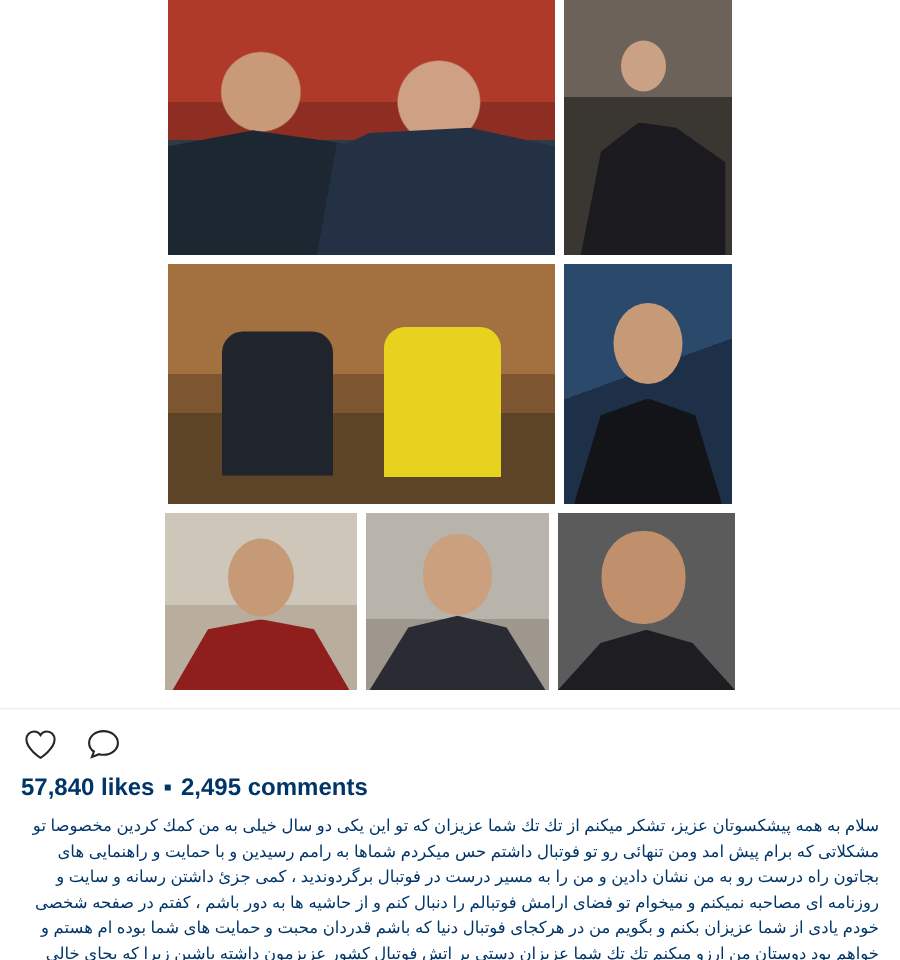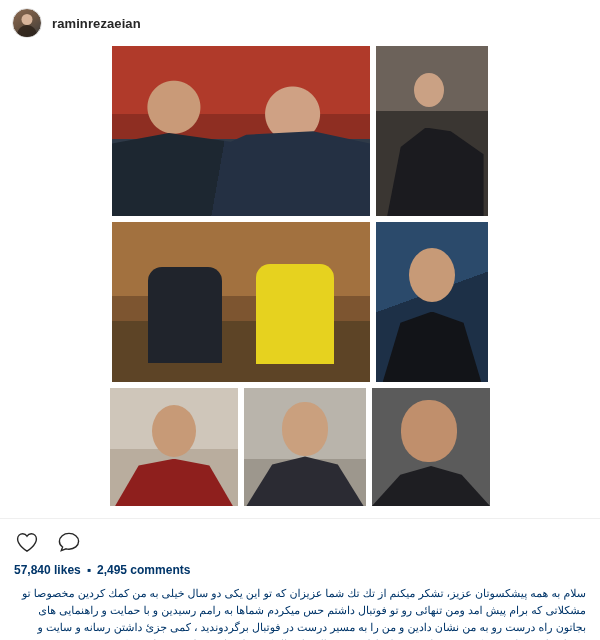--- a/index.html
+++ b/index.html
@@ -247,21 +247,21 @@
     cursor: pointer;
   }
   .icon-btn svg { display: block; }
 
   
   .stats {
     display: flex;
     align-items: flex-start;
     gap: 6px;
     padding: 2px 12px 6px 14px;
-    font-size: 12px;
+    font-size: 16px;
     color: #003569;
     font-weight: bold;
   }
   .stat-dot {
     color: #003569;
     font-weight: bold;
   }
   .stat {
     color: #003569;
   }
@@ -276,24 +276,20 @@
     color: #003569;
     white-space: pre-wrap;
     word-break: break-word;
   }
 </style>
 </head>
 <body>
 
 <div class="post">
 
-  <div class="post-header">
-    <div class="avatar"></div>
-    <div class="username">raminrezaeian</div>
-  </div>
 
   <div class="media">
 
     <div class="grid-row">
       <div class="cell r1 w-big">
         <div class="ph ph-coaches"></div>
       </div>
       <div class="cell r1 w-small">
         <div class="ph ph-suit"></div>
       </div>

